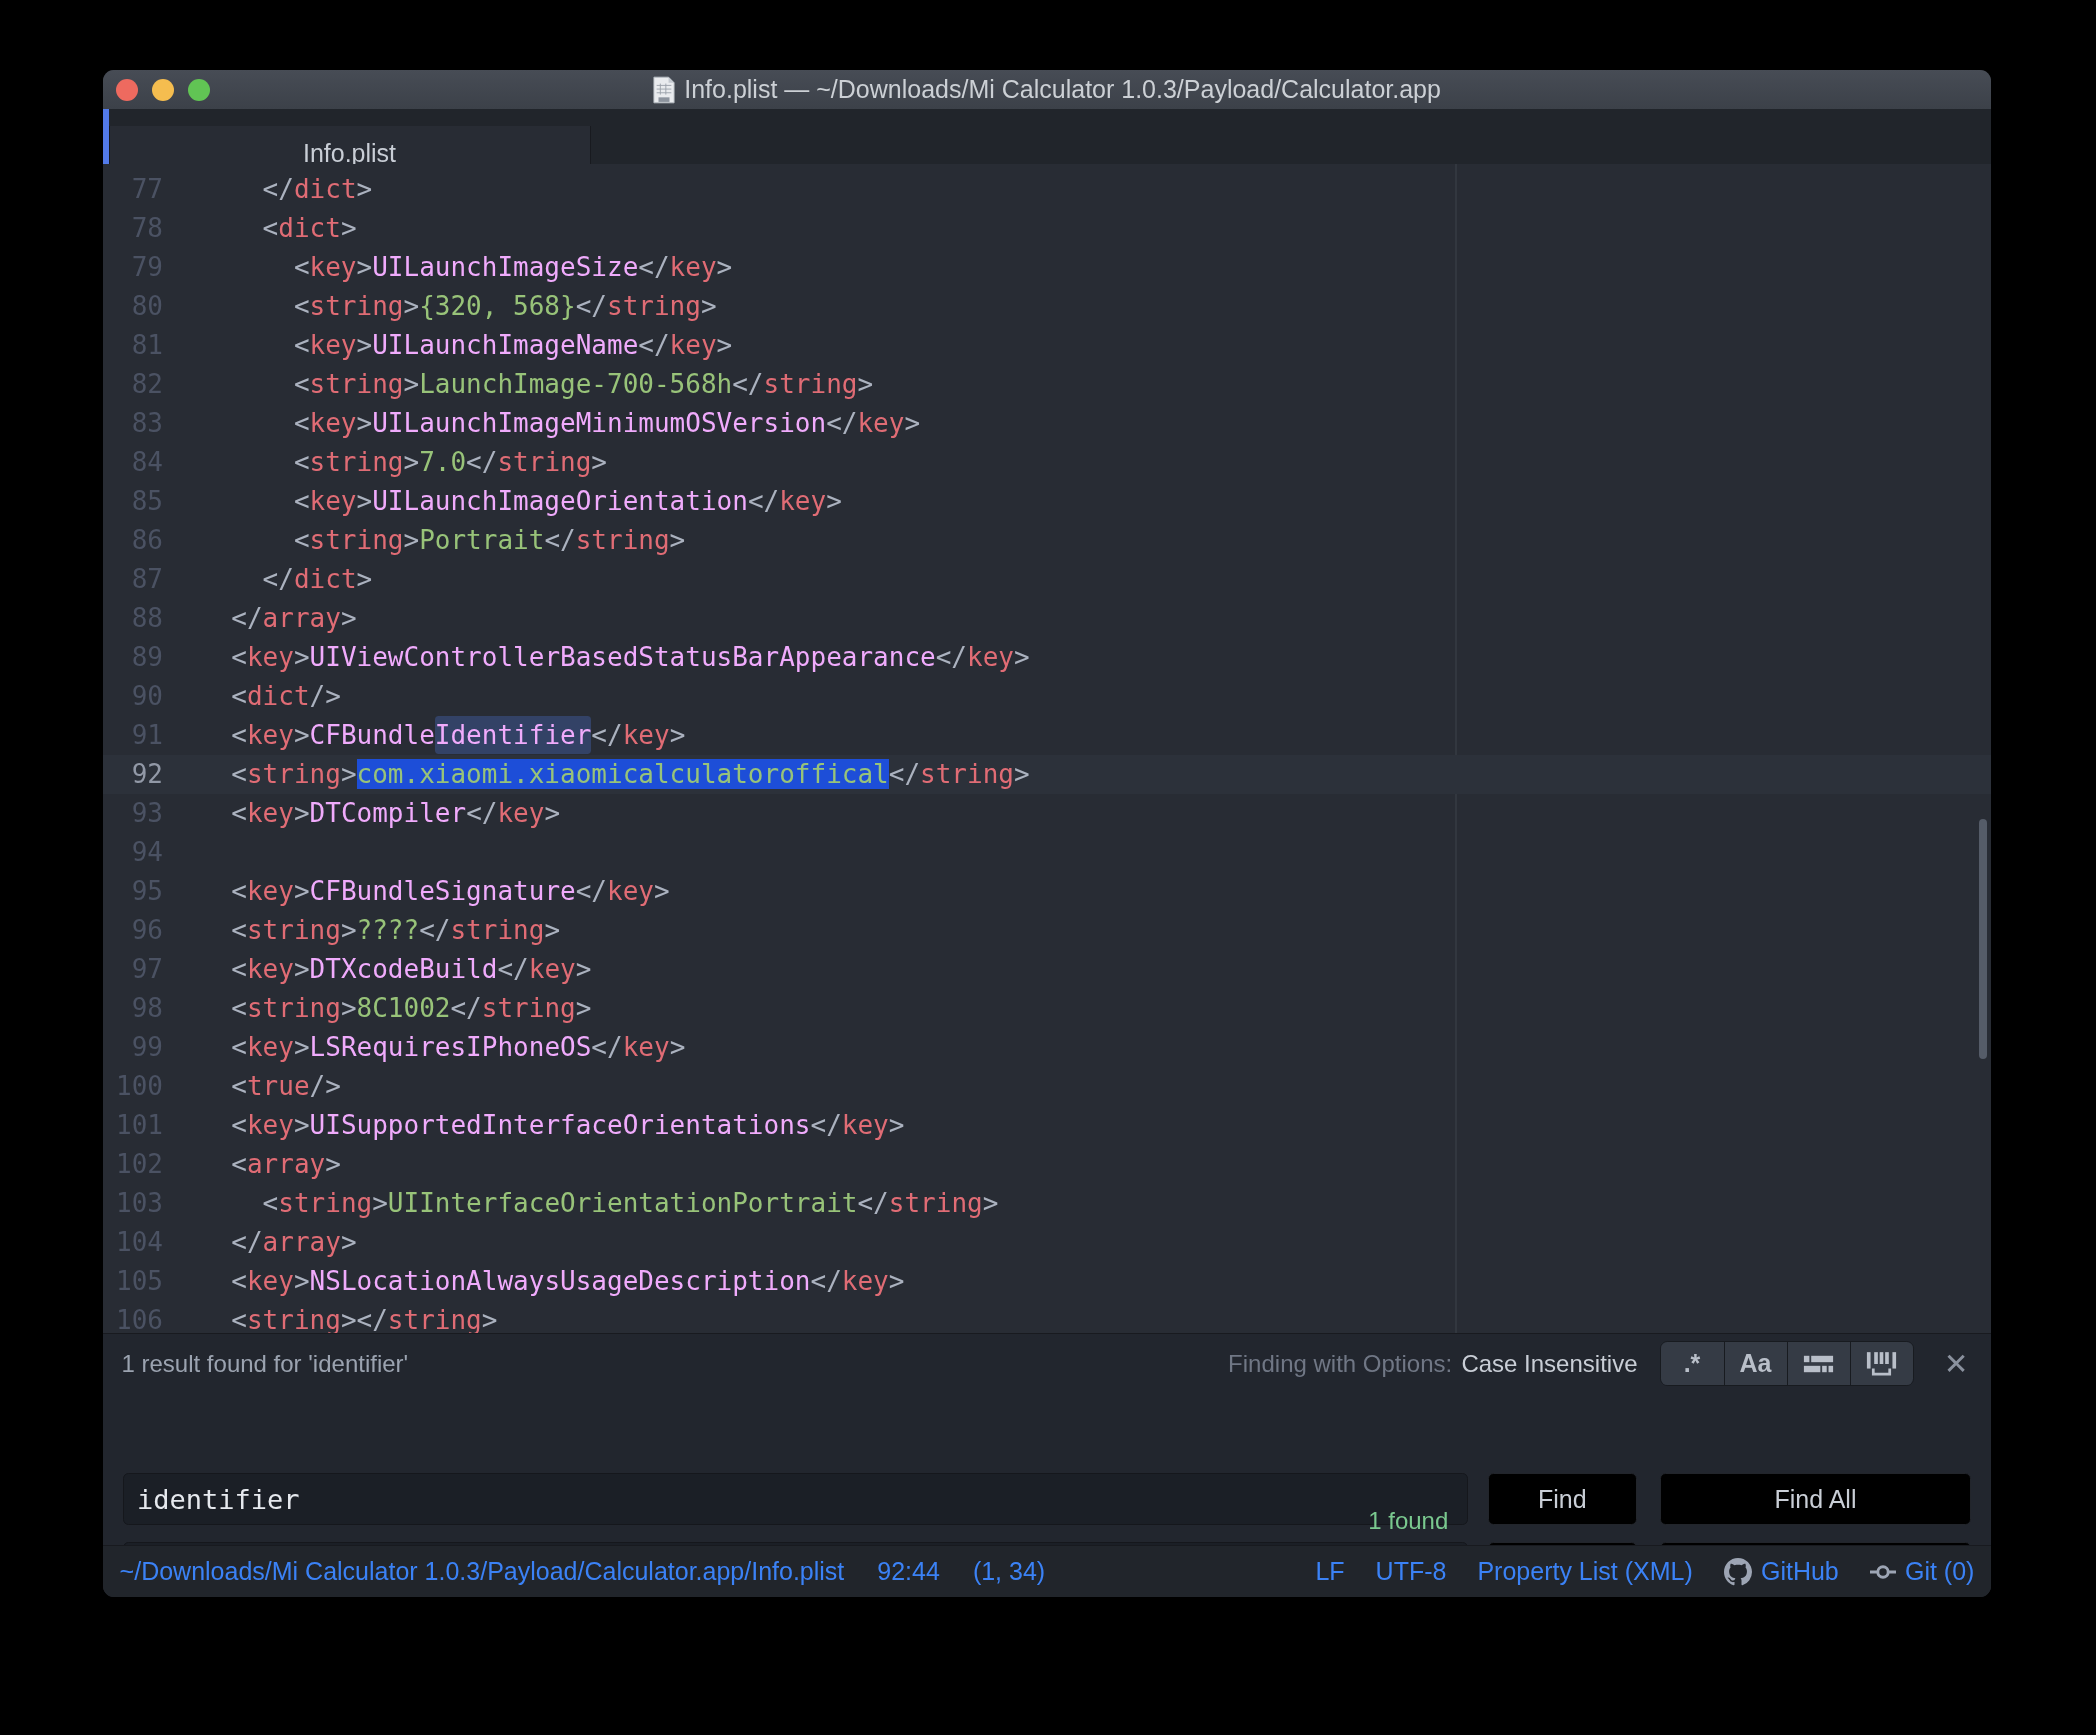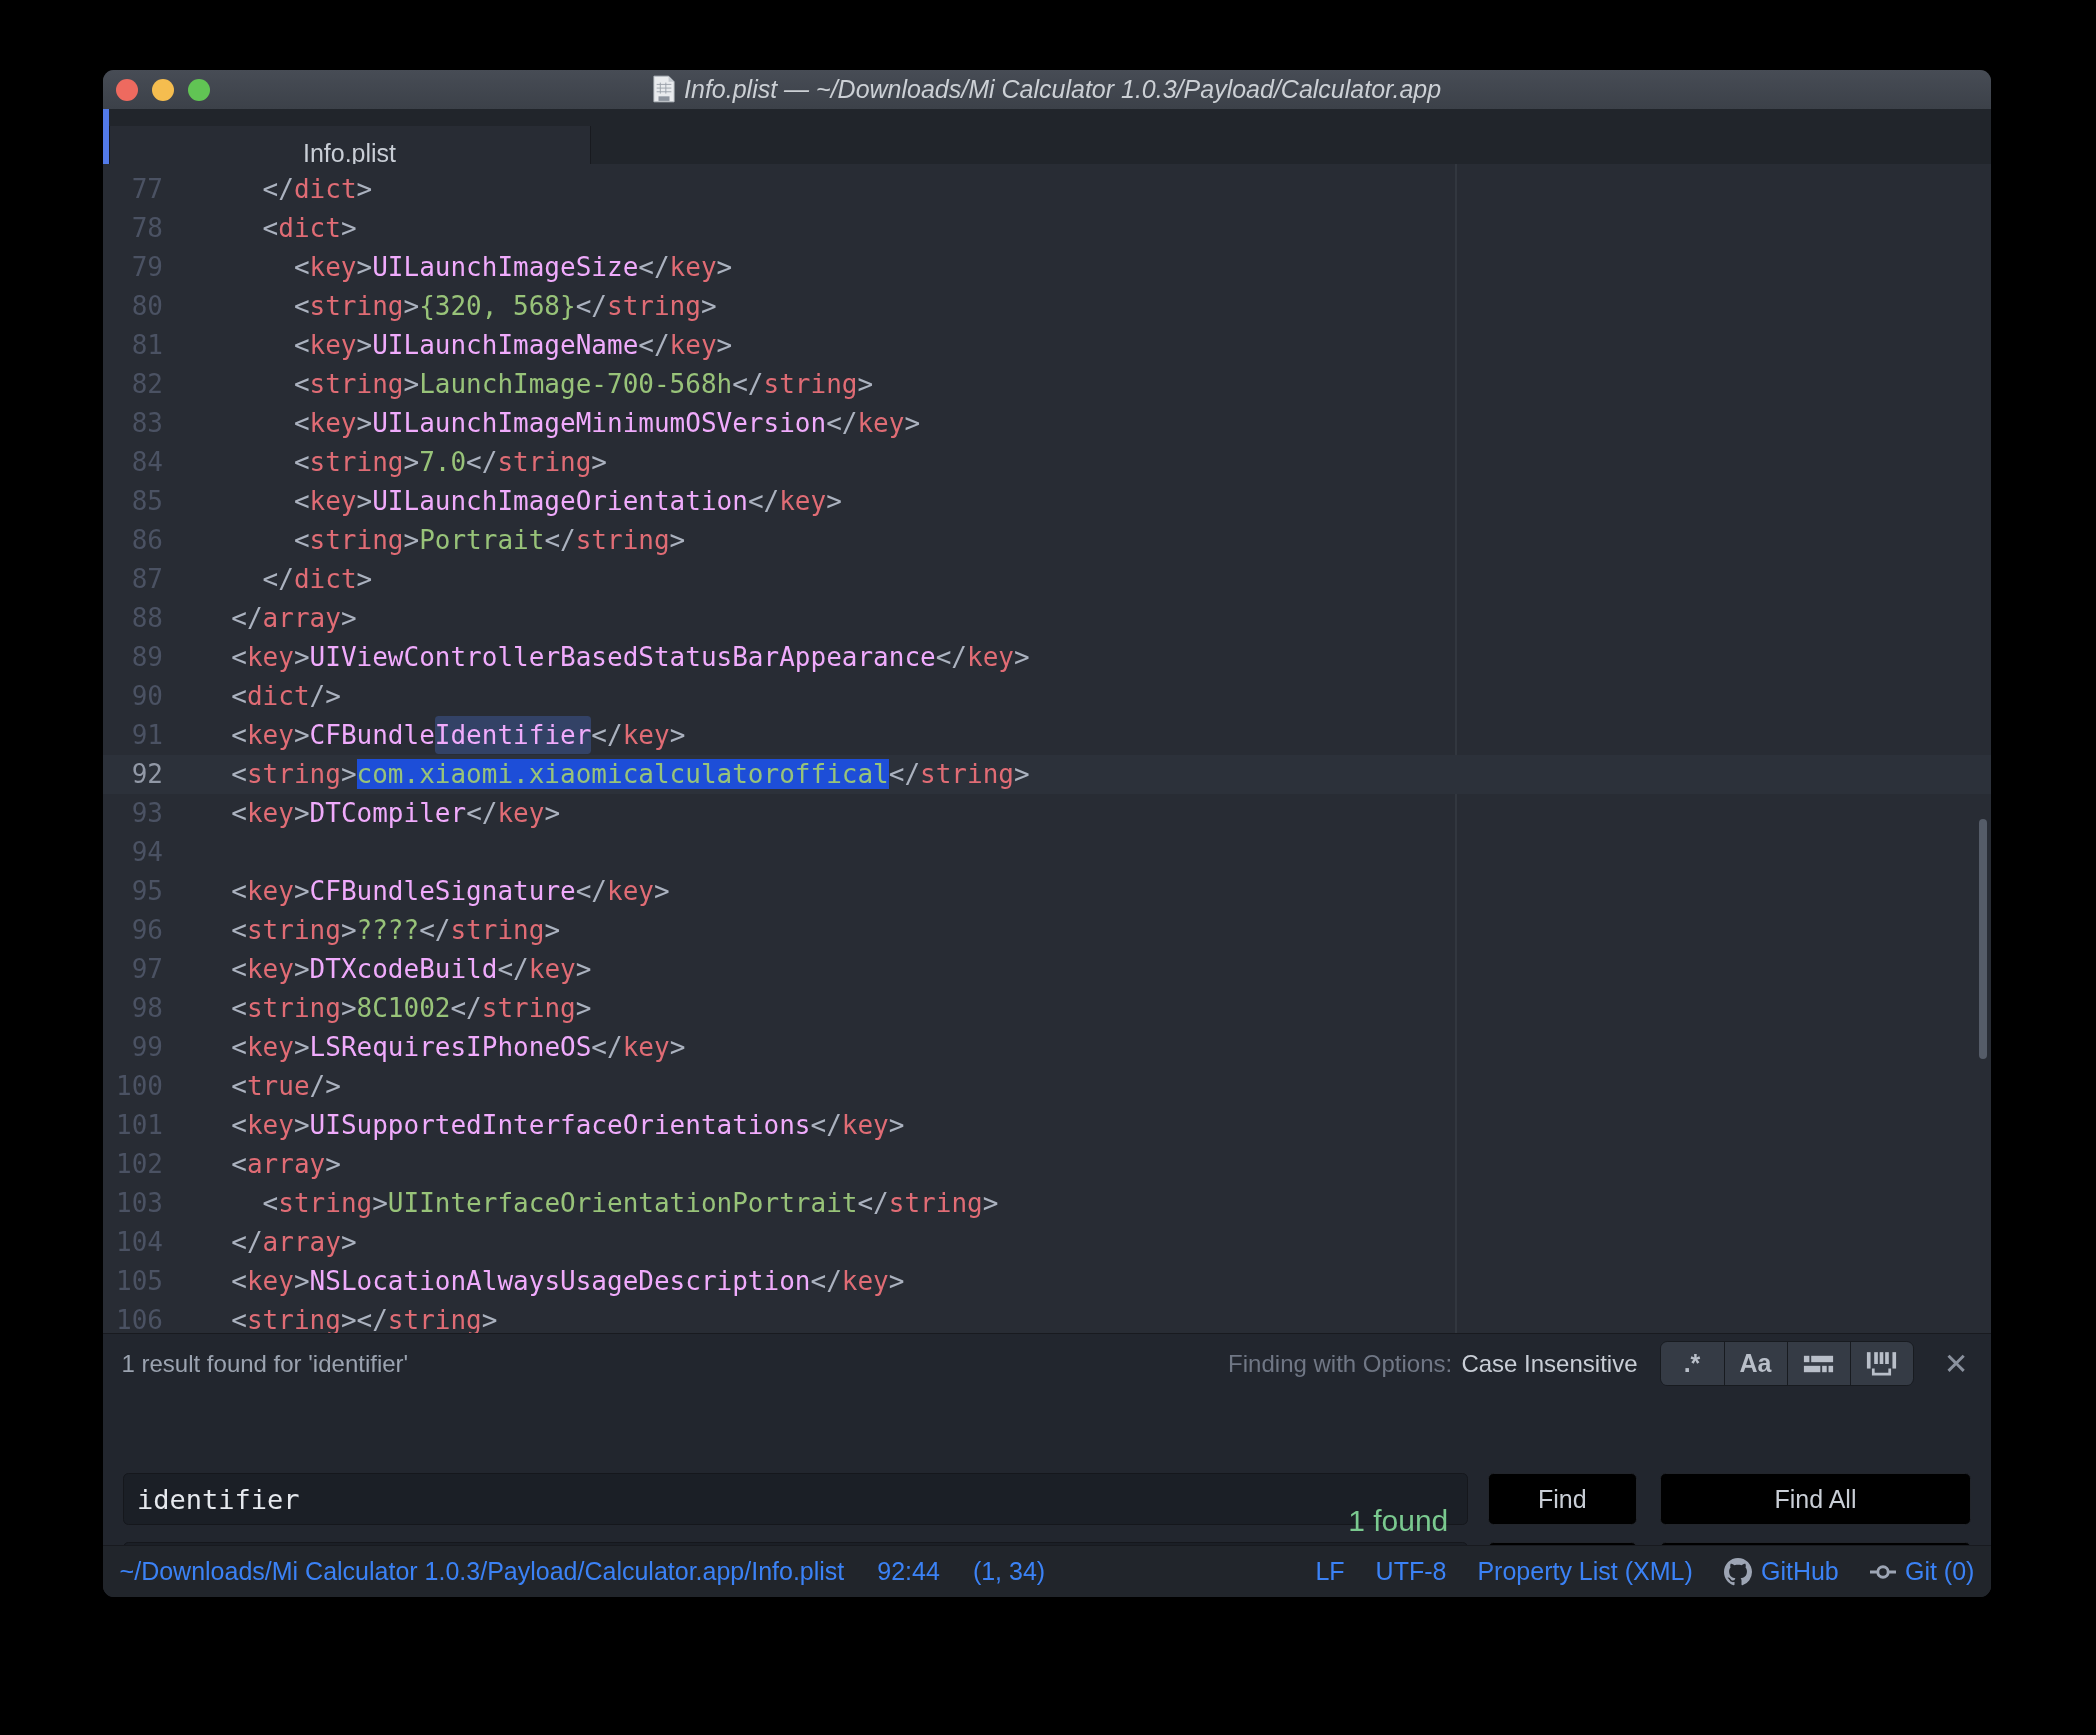--- a/index.html
+++ b/index.html
@@ -18,21 +18,21 @@
     position:absolute;left:0;top:0;width:100%;height:39px;
     background:linear-gradient(#474c55,#3c4149);
     border-bottom:0.9px solid #2a2e34;
     display:flex;align-items:center;justify-content:center;
   }
   .traffic{position:absolute;left:13px;top:0;height:39px;display:flex;align-items:center;gap:14px;}
   .light{width:22px;height:22px;border-radius:50%;}
   .light.red{background:#ee6a5f;}
   .light.yellow{background:#f5bd4f;}
   .light.green{background:#61c454;}
-  .title-wrap{display:flex;align-items:flex-start;gap:9.2px;max-width:1292px;font-style:italic;}
+  .title-wrap{display:flex;align-items:flex-end;gap:9.2px;max-width:1292px;}
   .doc-icon{width:22px;height:28px;position:relative;flex:none;}
   .title-text{color:#ccd0d5;font-size:25px;white-space:nowrap;}
   
   .tabbar{
     position:absolute;left:0;top:39px;width:100%;height:55px;
     background:#21252b;
   }
   .pane-strip{position:absolute;left:0;top:0;width:5.5px;height:55px;background:#527aea;}
   .tab{
     position:absolute;left:5.5px;top:17px;width:480px;height:55px;
@@ -93,21 +93,21 @@
   .fp-input{
     position:relative;width:1353px;height:100%;background:#1b1f26;
     border:0.9px solid #15171c;border-radius:5.5px;box-sizing:border-box;
     display:flex;align-items:center;
   }
   .fp-input .input-text{
     font-family:"DejaVu Sans Mono", monospace;font-size:27px;color:#e6e9ee;
     margin-left:13px;white-space:pre;
   }
   .fp-input .input-text.placeholder{color:#5a626f;}
-  .fp-badge{margin-left:auto;margin-right:18.5px;color:#7ac98f;font-size:30px;font-family:"Liberation Sans",sans-serif;margin-top:44px;}
+  .fp-badge{margin-left:auto;margin-right:18.5px;color:#7ac98f;font-size:24px;font-family:"Liberation Sans",sans-serif;margin-top:44px;}
   .fp-btn{
     height:100%;background:#000000;border:0.9px solid #22252b;border-radius:5.5px;
     color:#c9ced6;font-size:25px;font-family:"Liberation Sans",sans-serif;
     display:flex;align-items:center;justify-content:center;box-sizing:border-box;padding:0;
   }
   .fp-btn.small{width:150px;margin-left:20px;}
   .fp-btn.large{width:313px;margin-left:23px;}
   
   .statusbar{
     position:absolute;left:0;top:1475px;width:100%;height:52px;

